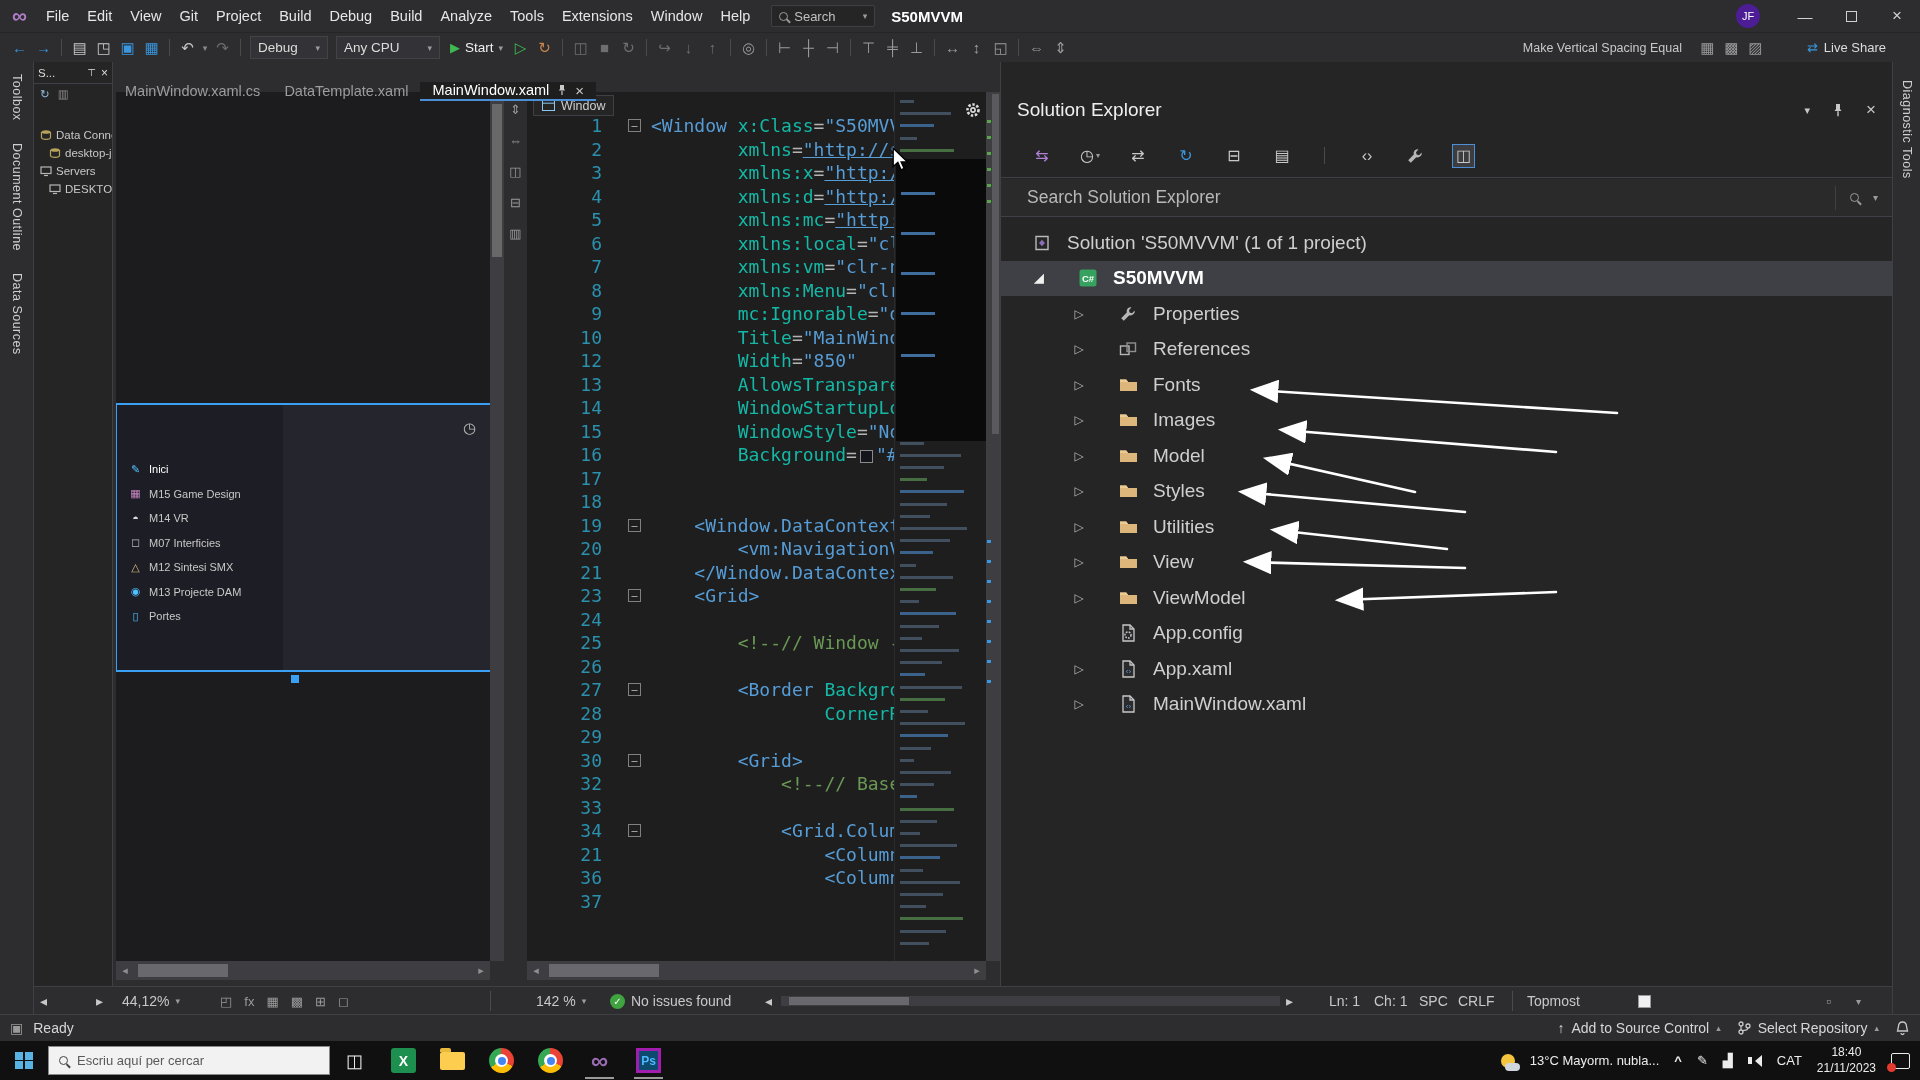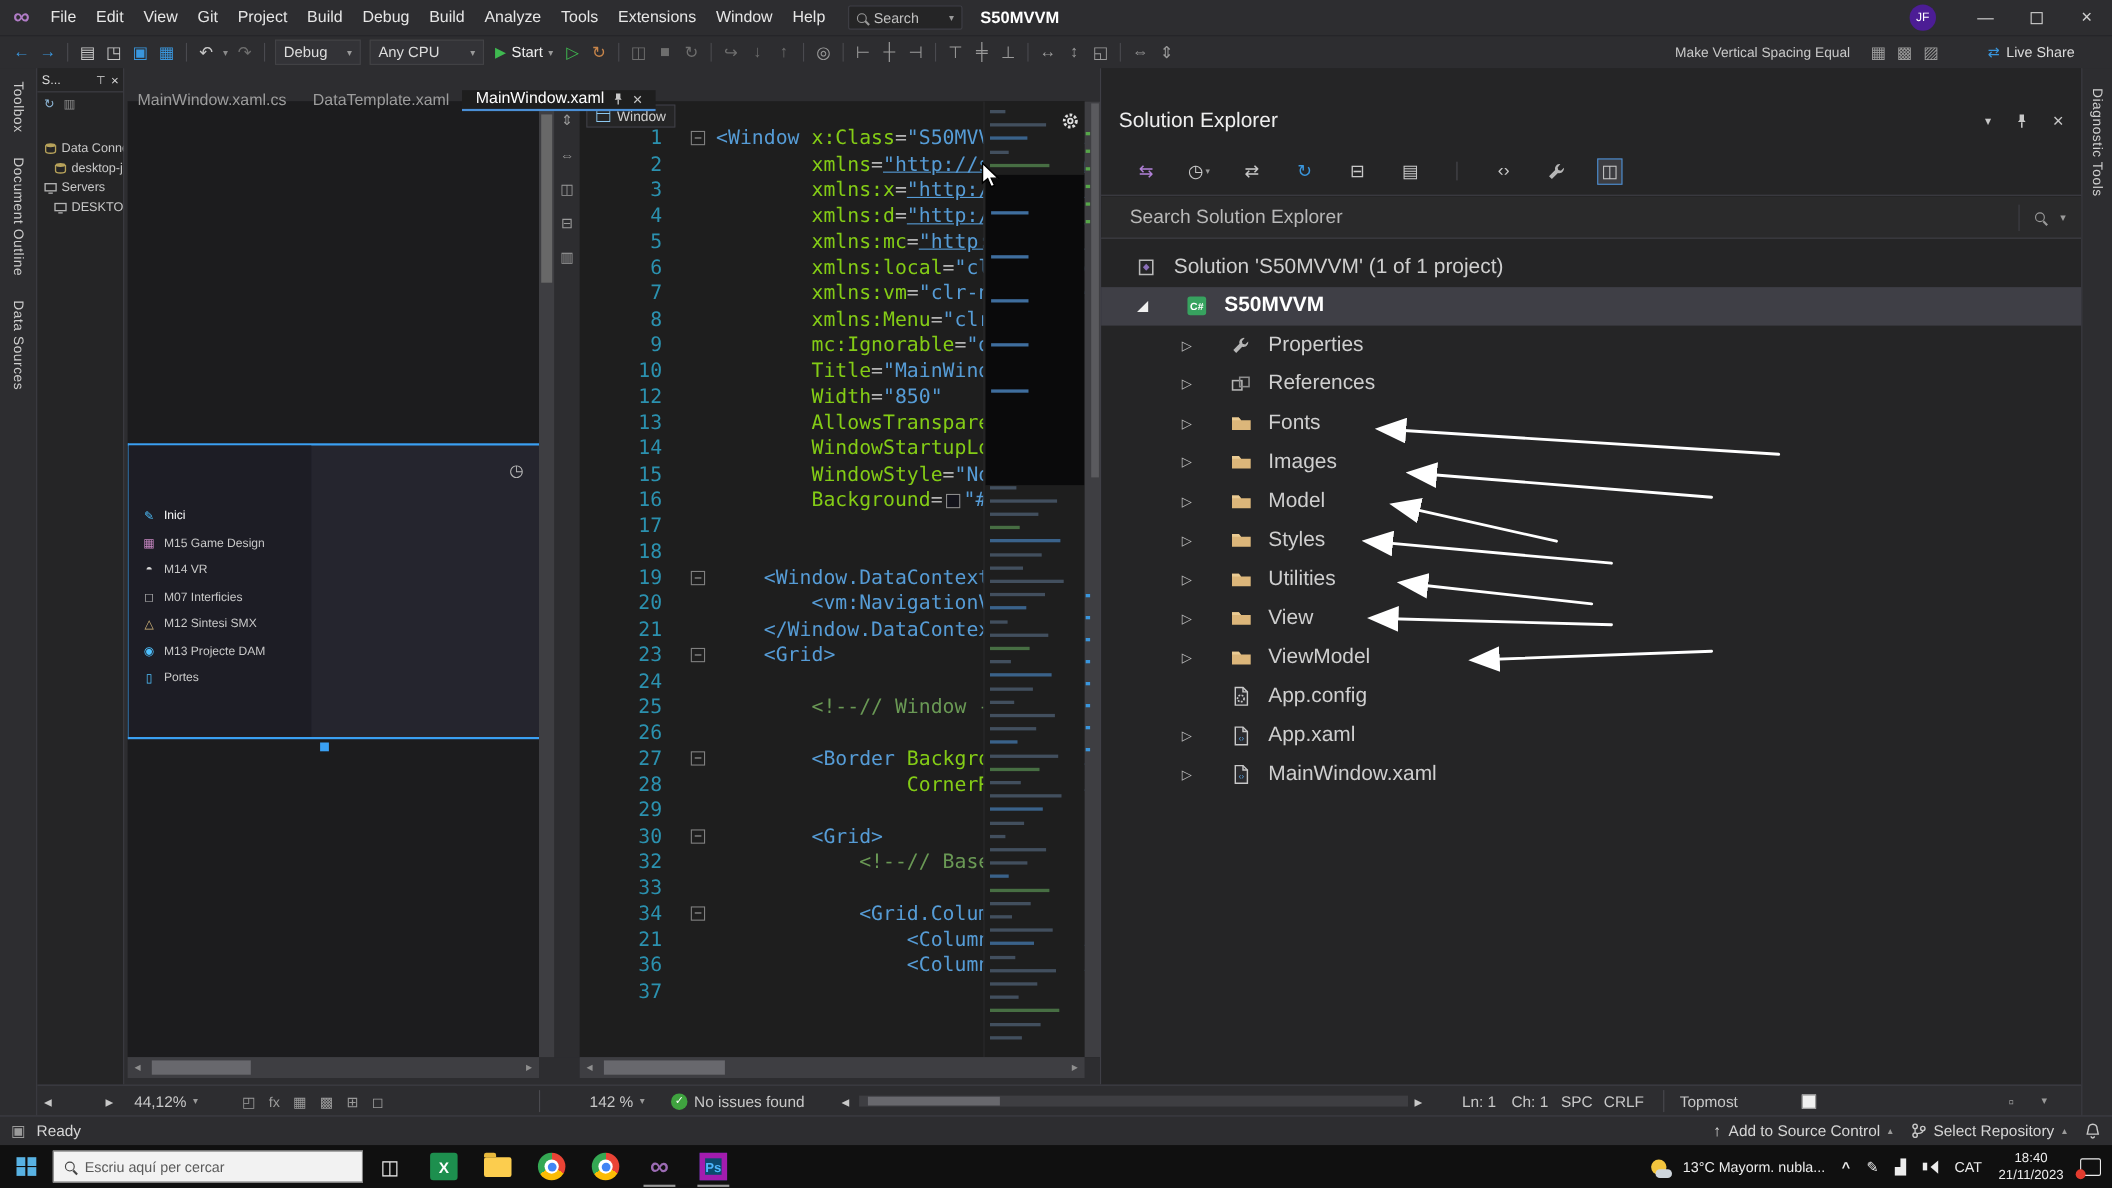--- a/index.html
+++ b/index.html
@@ -56,21 +56,21 @@
 #designer-vscroll .thumb{position:absolute;left:2px;top:12px;width:10px;height:153px;background:#686868}
 #splitter-icons{position:absolute;left:504px;top:92px;width:23px;height:869px;background:#2d2d30;display:flex;flex-direction:column;align-items:center;padding-top:10px;gap:16px;z-index:4}
 #splitter-icons .si{color:#9a9a9a;font-size:13px}
 
 #code-pane{position:absolute;left:527px;top:92px;width:473px;height:869px;background:#1e1e1e;overflow:hidden;z-index:4}
 #code-lines{position:absolute;left:0;top:22px;right:0;z-index:1}
 .code-line{display:flex;height:23.5px;line-height:23.5px;font-family:"DejaVu Sans Mono",monospace;font-size:18px;white-space:pre;overflow:hidden}
 .code-line .ln{width:85px;flex:none;text-align:right;padding-right:10px;color:#2b91af}
 .code-line .fs{width:39px;flex:none;position:relative}
 .code-line .fs b{position:absolute;left:16px;top:5px;width:13px;height:13px;border:1px solid #808080;color:#c8c8c8;font-size:10px;line-height:11px;text-align:center;font-weight:normal;background:#1e1e1e}
-.tok-tag{color:#569cd6}.tok-attr{color:#84cc16}.tok-p{color:#b4b4b4}.tok-strq{color:#569cd6}
+.tok-tag{color:#569cd6}.tok-attr{color:#14b8a6}.tok-p{color:#b4b4b4}.tok-strq{color:#569cd6}
 .tok-link{color:#569cd6;text-decoration:underline}.tok-com{color:#6a9955}
 .swatch{display:inline-block;width:13px;height:13px;background:#14141c;border:1px solid #8a8a8a;vertical-align:middle;margin:0 3px}
 #peek-tab{position:absolute;left:6px;top:3px;height:21px;display:flex;align-items:center;gap:6px;background:#252526;border:1px solid #3f3f46;padding:0 8px;font-size:12.5px;color:#cfcfcf;z-index:5}
 #code-gear{position:absolute;left:436px;top:8px;z-index:5}
 #minimap{position:absolute;left:367px;top:0;width:92px;height:869px;background:#1e1e1e;border-left:1px solid #2a2a2c;z-index:3;overflow:hidden}
 #minimap i{position:absolute;left:5px;height:3px;opacity:.85}
 #mmbox{position:absolute;left:1px;top:67px;width:90px;height:282px;background:#0a0a0b;z-index:2}
 .mmb{position:absolute;z-index:3;height:3px;background:#3f6e9e}
 #code-vscroll{position:absolute;left:459px;top:0;width:14px;height:869px;background:#3e3e42;z-index:4}
 #code-vscroll .thumb{position:absolute;right:1px;top:2px;width:7px;height:340px;background:#5a5a5e}
@@ -116,21 +116,21 @@
 #tb-searchpill .mag{border-color:#444}#tb-searchpill .mag::after{background:#444}
 .tapp{width:49px;height:100%;display:flex;align-items:center;justify-content:center;position:relative}
 .tapp .under{position:absolute;bottom:1px;left:10px;right:10px;height:2.5px;background:#9a9a9a}
 .excel{width:25px;height:25px;background:#1d8f4e;border-radius:3px;color:#fff;font-weight:bold;font-size:14px;display:flex;align-items:center;justify-content:center}
 .folderic{width:25px;height:18px;background:#fccd4e;border-radius:2px;position:relative}
 .folderic::before{content:"";position:absolute;top:-4px;left:0;width:11px;height:4px;background:#e8b93c;border-radius:2px 2px 0 0}
 .chrome{width:25px;height:25px;border-radius:50%;background:conic-gradient(#ea4335 0 33%,#fbbc05 33% 66%,#34a853 66% 100%);position:relative}
 .chrome::before{content:"";position:absolute;left:6px;top:6px;width:13px;height:13px;border-radius:50%;background:#fff}
 .chrome::after{content:"";position:absolute;left:8.5px;top:8.5px;width:8px;height:8px;border-radius:50%;background:#4285f4}
 .vsic{color:#9b6bb3;font-size:24px;font-weight:bold}
-.psic{width:25px;height:25px;background:#0c4a6e;border:5px solid #a21caf;color:#4db8ff;font-weight:bold;font-size:12px;display:flex;align-items:center;justify-content:center}
+.psic{width:25px;height:25px;background:#0c4a6e;border:3px solid #a21caf;color:#4db8ff;font-weight:bold;font-size:12px;display:flex;align-items:center;justify-content:center}
 #tb-right-cluster{margin-left:auto;display:flex;align-items:center;gap:15px;padding-right:10px;color:#ececec;font-size:13px}
 .wsun{width:14px;height:14px;border-radius:50%;background:#f3c53e;position:relative;flex:none}
 .wsun::after{content:"";position:absolute;right:-5px;bottom:-3px;width:15px;height:8px;border-radius:6px;background:#cfd6dd}
 #tb-time{text-align:center;font-size:12px;line-height:1.3}
 .notif{width:19px;height:16px;border:1.5px solid #ececec;border-radius:2px;position:relative}
 .notif .dot{position:absolute;left:-5px;bottom:-4px;width:9px;height:9px;border-radius:50%;background:#e23b2e}
 .spk{display:inline-flex;align-items:center}
 
 #anno-svg{position:absolute;left:0;top:0;width:1920px;height:1080px;z-index:60;pointer-events:none}
 #mouse-cursor{position:absolute;left:891px;top:147px;z-index:70;pointer-events:none}

